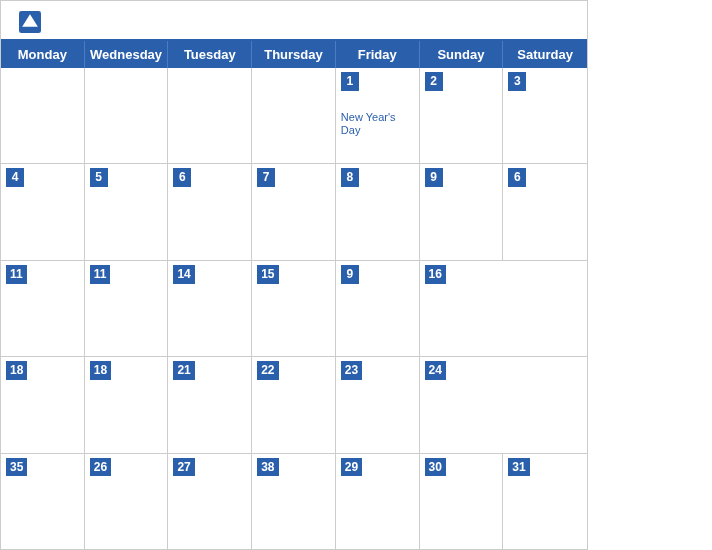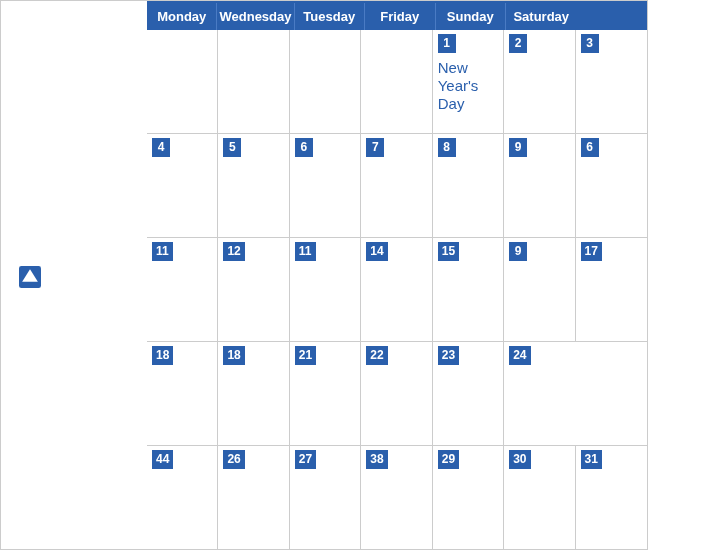--- a/index.html
+++ b/index.html
@@ -4,26 +4,26 @@
   <style>
     * { box-sizing: border-box; margin: 0; padding: 0; }
     body {
       font-family: Arial, Helvetica, sans-serif;
       background: #fff;
       width: 712px;
       height: 550px;
       overflow: hidden;
     }
     .calendar-container {
-      width: 648px;
+      width: 588px;
       height: 550px;
       background: #fff;
       border: 1px solid #ccc;
       display: flex;
-      flex-direction: row;
+      flex-direction: column;
     }
     .calendar-header {
       display: flex;
       align-items: center;
       justify-content: space-between;
       padding: 10px 18px 6px 18px;
     }
     .logo-area {
       display: flex;
       flex-direction: column;
@@ -115,23 +115,23 @@
       padding: 1px 4px;
       min-width: 18px;
       text-align: center;
       line-height: 1.4;
     }
     .day-number.empty {
       background: transparent;
       color: transparent;
     }
     .holiday-label {
-      font-size: 15px;
+      font-size: 11px;
       color: #2a5fac;
-      margin-top: 6px;
+      margin-top: 20px;
       line-height: 1.2;
     }
   </style>
 </head>
 <body>
 
 <div class="calendar-container">
   <div class="calendar-header">
     <div class="logo-area">
       <div class="logo-text">
@@ -145,20 +145,21 @@
     </div>
     <div class="month-title"></div>
     <div class="country-label"></div>
   </div>
 
   <div class="calendar-grid">
     <div class="day-headers">
     <div class="day-header">Monday</div>
         <div class="day-header">Wednesday</div>
         <div class="day-header">Tuesday</div>
+        <div class="day-header">Thursday</div>
         <div class="day-header">Friday</div>
         <div class="day-header">Sunday</div>
         <div class="day-header">Saturday</div>
       </div>
     <div class="weeks-container">
     <div class="week-row">
           <div class="day-cell"><span class="day-number empty">0</span></div>
           <div class="day-cell"><span class="day-number empty">0</span></div>
           <div class="day-cell"><span class="day-number empty">0</span></div>
           <div class="day-cell"><span class="day-number empty">0</span></div>
@@ -170,37 +171,36 @@
           <div class="day-cell"><span class="day-number">4</span></div>
           <div class="day-cell"><span class="day-number">5</span></div>
           <div class="day-cell"><span class="day-number">6</span></div>
           <div class="day-cell"><span class="day-number">7</span></div>
           <div class="day-cell"><span class="day-number">8</span></div>
           <div class="day-cell"><span class="day-number">9</span></div>
           <div class="day-cell"><span class="day-number">6</span></div>
         </div>
         <div class="week-row">
           <div class="day-cell"><span class="day-number">11</span></div>
-          <div class="day-cell"><span class="day-number">12</span></div>
           <div class="day-cell"><span class="day-number">11</span></div>
           <div class="day-cell"><span class="day-number">14</span></div>
           <div class="day-cell"><span class="day-number">15</span></div>
           <div class="day-cell"><span class="day-number">9</span></div>
-          <div class="day-cell"><span class="day-number">17</span></div>
+          <div class="day-cell"><span class="day-number">16</span></div>
         </div>
         <div class="week-row">
           <div class="day-cell"><span class="day-number">18</span></div>
           <div class="day-cell"><span class="day-number">18</span></div>
           <div class="day-cell"><span class="day-number">21</span></div>
           <div class="day-cell"><span class="day-number">22</span></div>
           <div class="day-cell"><span class="day-number">23</span></div>
           <div class="day-cell"><span class="day-number">24</span></div>
         </div>
         <div class="week-row">
-          <div class="day-cell"><span class="day-number">44</span></div>
+          <div class="day-cell"><span class="day-number">35</span></div>
           <div class="day-cell"><span class="day-number">26</span></div>
           <div class="day-cell"><span class="day-number">27</span></div>
           <div class="day-cell"><span class="day-number">38</span></div>
           <div class="day-cell"><span class="day-number">29</span></div>
           <div class="day-cell"><span class="day-number">30</span></div>
           <div class="day-cell"><span class="day-number">31</span></div>
         </div>
       </div>
   </div>
 </div>

